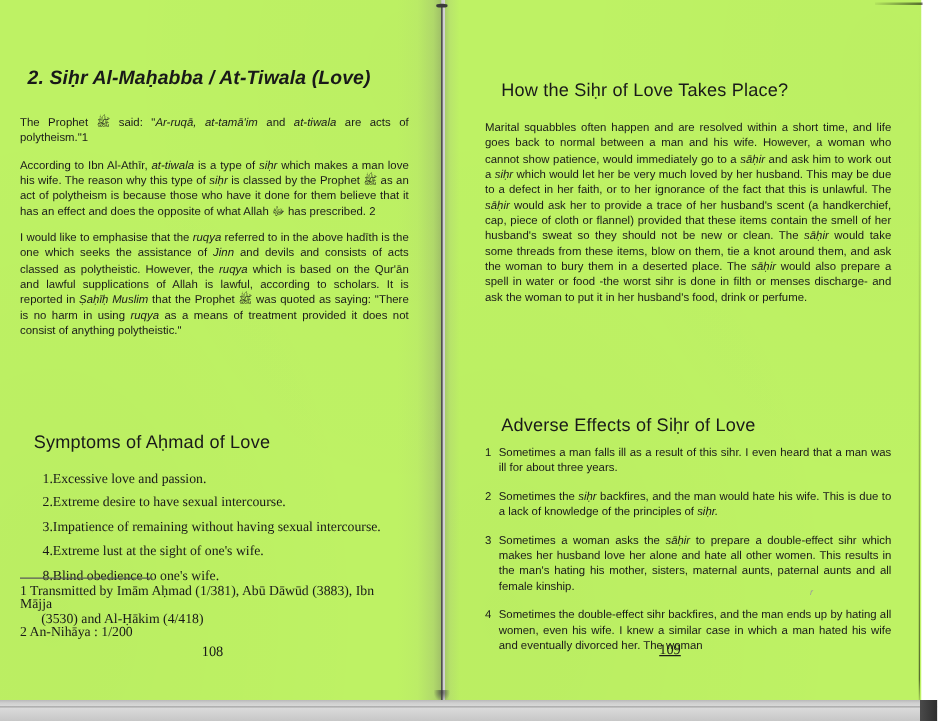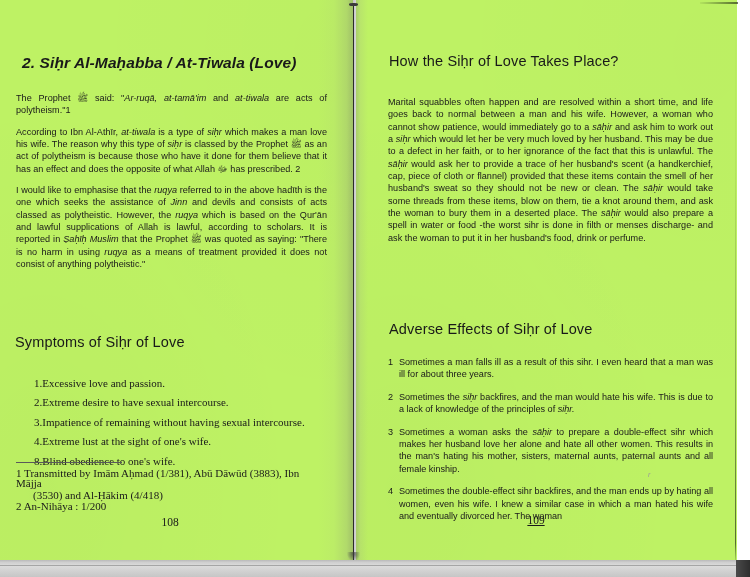--- a/index.html
+++ b/index.html
@@ -120,21 +120,21 @@
     font-size: 15.5px;
     font-style: italic;
     font-weight: bold;
     letter-spacing: 0.1px;
     margin: 0;
     line-height: 1.25;
   }
   h2.section-title {
     font-size: 14.5px;
     font-weight: normal;
-    margin: 0;
+    margin: 12px;
     line-height: 1.25;
     letter-spacing: 0.15px;
   }
   p.body {
     font-size: 9.1px;
     line-height: 12.35px;
     margin: 0 0 9px 0;
     text-align: justify;
     letter-spacing: 0.02px;
   }
@@ -223,21 +223,21 @@
     <div class="mottle"></div>
 
     <h1 class="chapter-title col" style="left:22px; top:53px; width:300px;">2. Siḥr Al-Maḥabba / At-Tiwala (Love)</h1>
 
     <div class="col" id="left-body" style="left:16px; top:92px; width:311px;">
         <p class="body"><span>The Prophet ﷺ said: "</span><span class="it">Ar-ruqā, at-tamā'im</span><span> and </span><span class="it">at-tiwala</span><span> are acts of polytheism."1</span></p>
         <p class="body"><span>According to Ibn Al-Athīr, </span><span class="it">at-tiwala</span><span> is a type of </span><span class="it">siḥr</span><span> which makes a man love his wife.  The reason why this type of </span><span class="it">siḥr</span><span> is classed by the Prophet ﷺ as an act of polytheism is because those who have it done for them believe that it has an effect and does the opposite of what Allah ﷻ has prescribed. 2</span></p>
         <p class="body"><span>I would like to emphasise that the </span><span class="it">ruqya</span><span> referred to in the above hadīth is the one which seeks the assistance of </span><span class="it">Jinn</span><span> and devils and consists of acts classed as polytheistic.  However, the </span><span class="it">ruqya</span><span> which is based on the Qur'ān and lawful supplications of Allah is lawful, according to scholars.  It is reported in </span><span class="it">Ṣaḥīḥ Muslim</span><span> that the Prophet ﷺ was quoted as saying: "There is no harm in using </span><span class="it">ruqya</span><span> as a means of treatment provided it does not consist of anything polytheistic."</span></p>
       </div>
 
-    <h2 class="section-title col" style="left:15px; top:333px; width:300px;">Symptoms of Siḥr of Love</h2>
+    <h2 class="section-title col" style="left:15px; top:333px; width:300px;">Symptoms of Aḥmad of Love</h2>
 
     <ol class="serif-list col" id="left-symptoms" style="left:17px; top:361px; width:300px;">
         <li>1.Excessive love and passion.</li>
         <li>2.Extreme desire to have sexual intercourse.</li>
         <li>3.Impatience of remaining without having sexual intercourse.</li>
         <li>4.Extreme lust at the sight of one's wife.</li>
         <li>8.Blind obedience to one's wife.</li>
       </ol>
 
     <div class="col" style="left:16px; top:462px; width:300px;">

